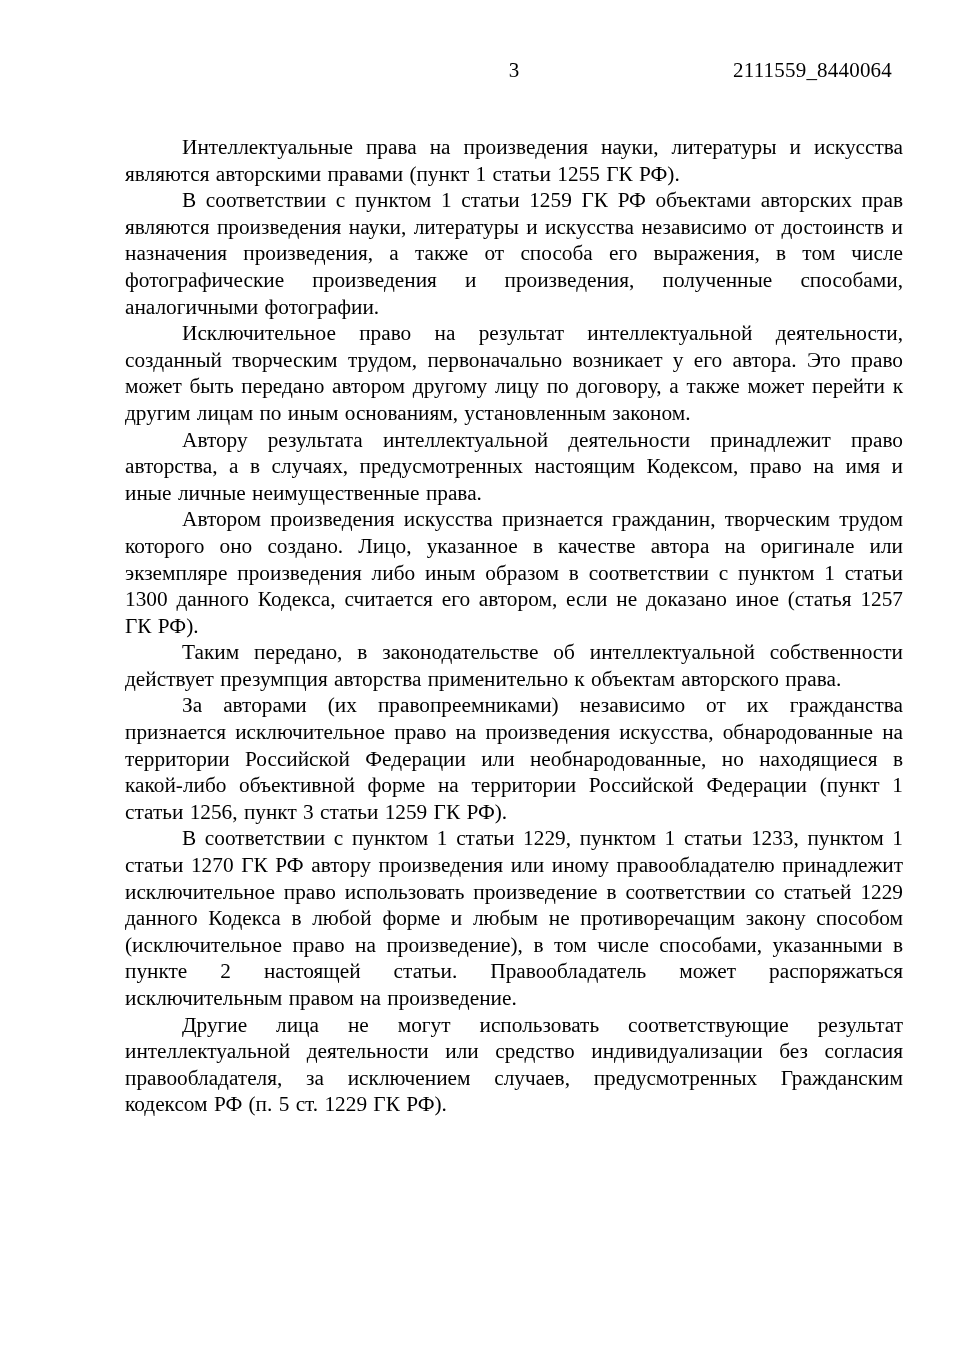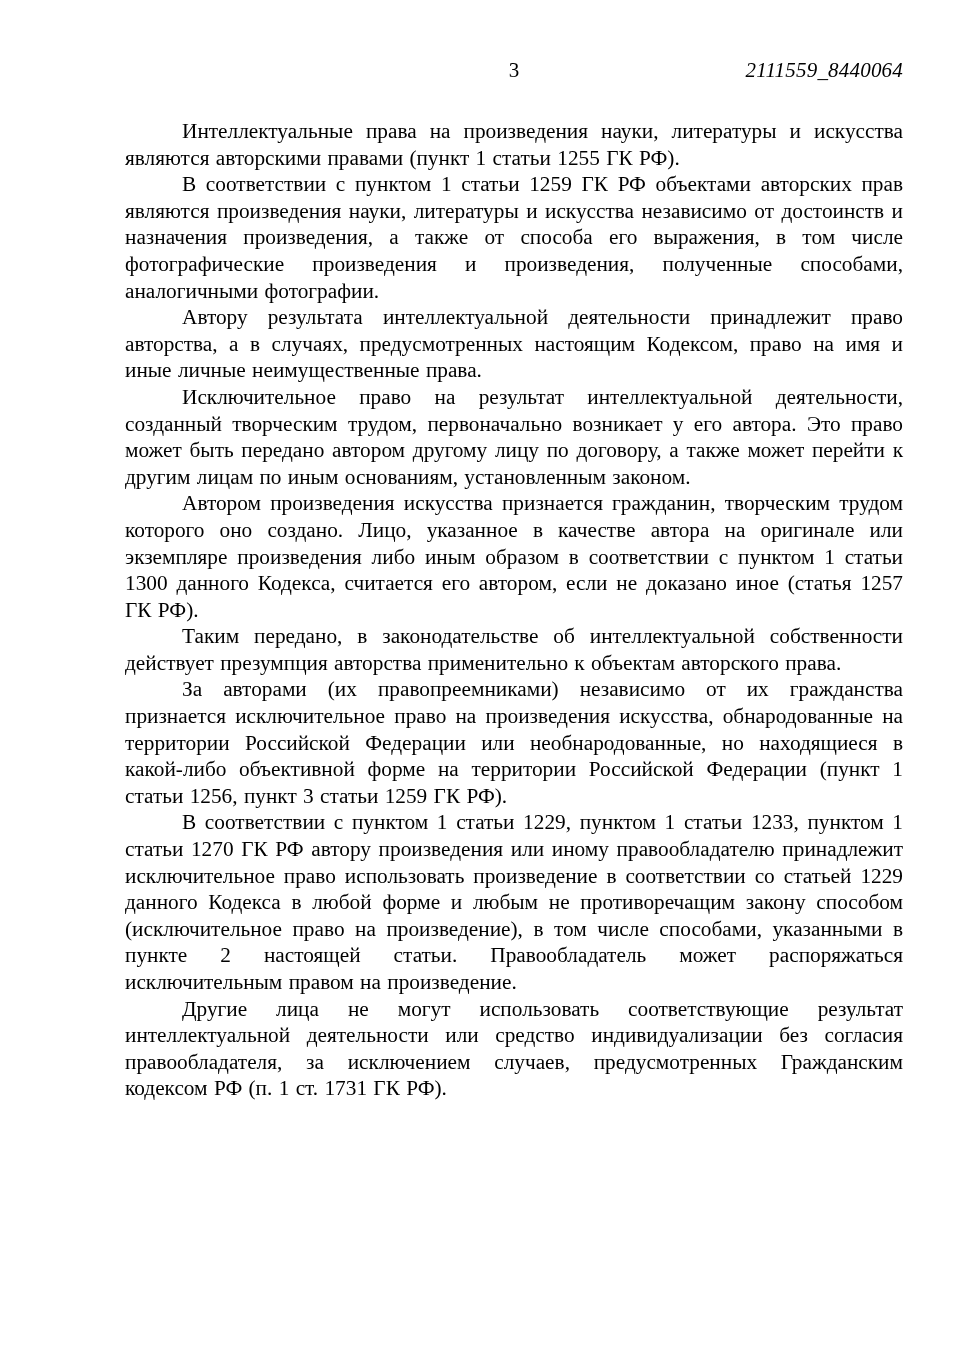--- a/index.html
+++ b/index.html
@@ -24,27 +24,26 @@
     font-size: 21px;
     line-height: 26px;
     height: 26px;
   }
   .page-num {
     display: block;
     text-align: center;
   }
   .doc-id {
     position: absolute;
-    right: 0;
+    right: 11px;
     top: 57px;
     letter-spacing: 0.2px;
-    font-style: italic;
   }
   .content {
-    margin: 35px 67px 0 125px;
+    margin: 51px 67px 0 125px;
     font-size: 21.3px;
     line-height: 26.6px;
     text-align: justify;
   }
   .content p {
     margin: 0;
     padding: 0;
     text-indent: 57px;
     word-spacing: 1px;
   }
@@ -53,21 +52,21 @@
 <body>
 
 <div class="page">
   <div class="header">
     <span class="page-num">3</span>
     <span class="doc-id">2111559_8440064</span>
   </div>
   <div class="content">
     <p>Интеллектуальные права на произведения науки, литературы и искусства являются авторскими правами (пункт 1 статьи 1255 ГК РФ).</p>
     <p>В соответствии с пунктом 1 статьи 1259 ГК РФ объектами авторских прав являются произведения науки, литературы и искусства независимо от достоинств и назначения произведения, а также от способа его выражения, в том числе фотографические произведения и произведения, полученные способами, аналогичными фотографии.</p>
+    <p>Исключительное право на результат интеллектуальной деятельности, созданный творческим трудом, первоначально возникает у его автора. Это право может быть передано автором другому лицу по договору, а также может перейти к другим лицам по иным основаниям, установленным законом.</p>
     <p>Автору результата интеллектуальной деятельности принадлежит право авторства, а в случаях, предусмотренных настоящим Кодексом, право на имя и иные личные неимущественные права.</p>
-    <p>Исключительное право на результат интеллектуальной деятельности, созданный творческим трудом, первоначально возникает у его автора. Это право может быть передано автором другому лицу по договору, а также может перейти к другим лицам по иным основаниям, установленным законом.</p>
     <p>Автором произведения искусства признается гражданин, творческим трудом которого оно создано. Лицо, указанное в качестве автора на оригинале или экземпляре произведения либо иным образом в соответствии с пунктом 1 статьи 1300 данного Кодекса, считается его автором, если не доказано иное (статья 1257 ГК РФ).</p>
     <p>Таким передано, в законодательстве об интеллектуальной собственности действует презумпция авторства применительно к объектам авторского права.</p>
     <p>За авторами (их правопреемниками) независимо от их гражданства признается исключительное право на произведения искусства, обнародованные на территории Российской Федерации или необнародованные, но находящиеся в какой-либо объективной форме на территории Российской Федерации (пункт 1 статьи 1256, пункт 3 статьи 1259 ГК РФ).</p>
     <p>В соответствии с пунктом 1 статьи 1229, пунктом 1 статьи 1233, пунктом 1 статьи 1270 ГК РФ автору произведения или иному правообладателю принадлежит исключительное право использовать произведение в соответствии со статьей 1229 данного Кодекса в любой форме и любым не противоречащим закону способом (исключительное право на произведение), в том числе способами, указанными в пункте 2 настоящей статьи. Правообладатель может распоряжаться исключительным правом на произведение.</p>
-    <p>Другие лица не могут использовать соответствующие результат интеллектуальной деятельности или средство индивидуализации без согласия правообладателя, за исключением случаев, предусмотренных Гражданским кодексом РФ (п. 1 ст. 1731 ГК РФ).</p>
+    <p>Другие лица не могут использовать соответствующие результат интеллектуальной деятельности или средство индивидуализации без согласия правообладателя, за исключением случаев, предусмотренных Гражданским кодексом РФ (п. 5 ст. 1229 ГК РФ).</p>
   </div>
 </div>
 
 </body></html>

